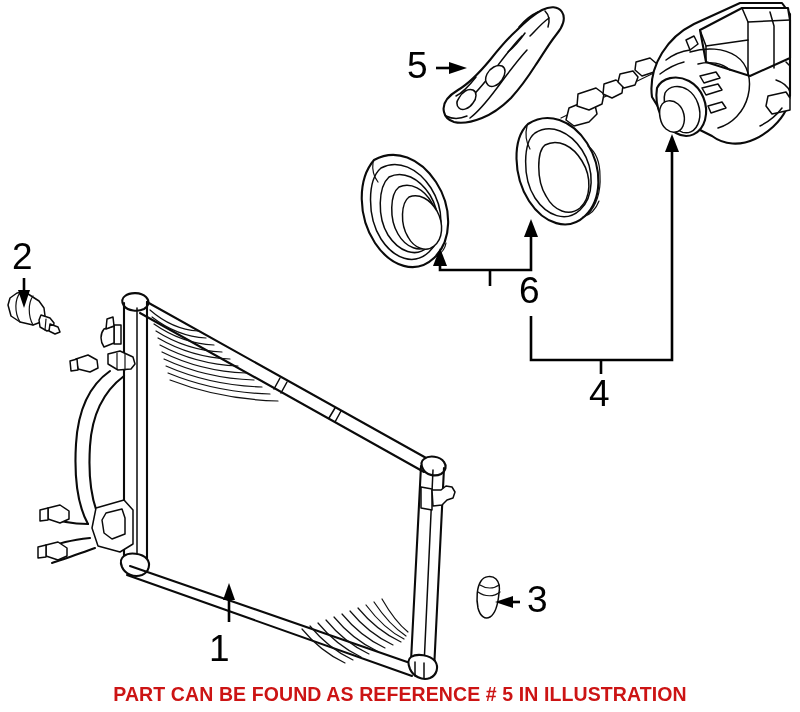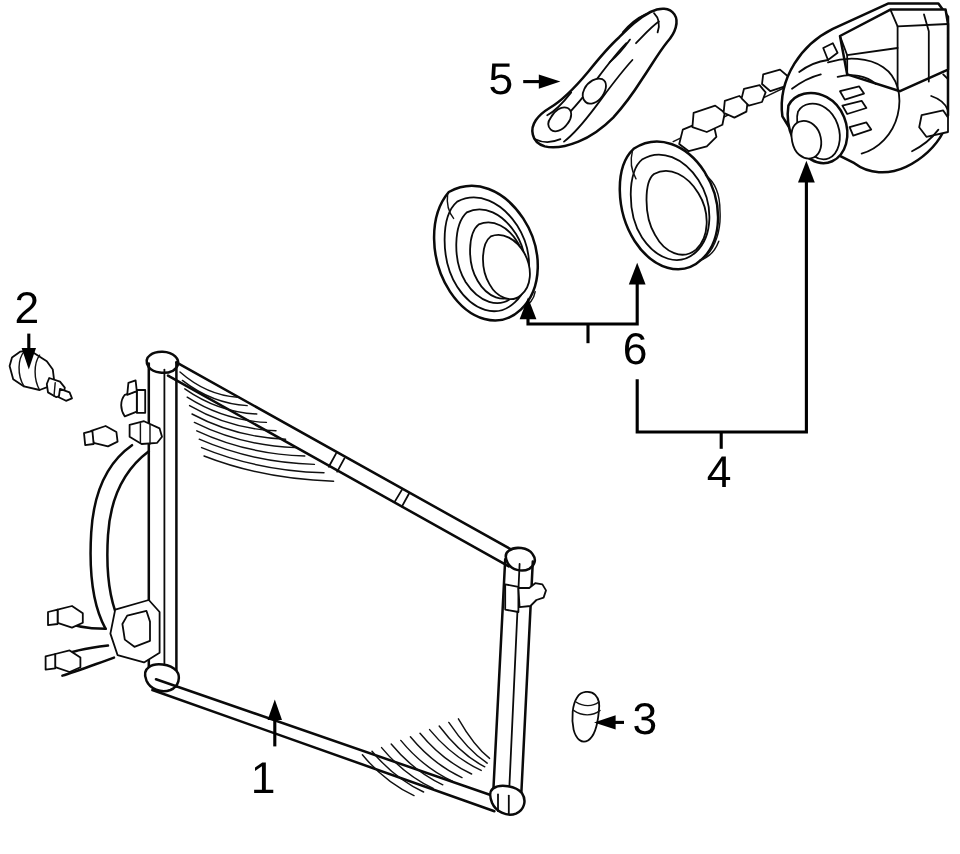--- a/index.html
+++ b/index.html
@@ -334,14 +334,15 @@
   <div class="callout-num" style="left:12px; top:238px;">2</div>
 
   <div class="callout-num" style="left:527px; top:581px;">3</div>
 
   <div class="callout-num" style="left:589px; top:375px;">4</div>
 
   <div class="callout-num" style="left:407px; top:47px;">5</div>
 
   <div class="callout-num" style="left:519px; top:272px;">6</div>
 
+  <div id="footer-note" style="color: rgb(204, 20, 20);">PART CAN BE FOUND AS REFERENCE # 5 IN ILLUSTRATION</div>
 
 </div>
 
 </body></html>

